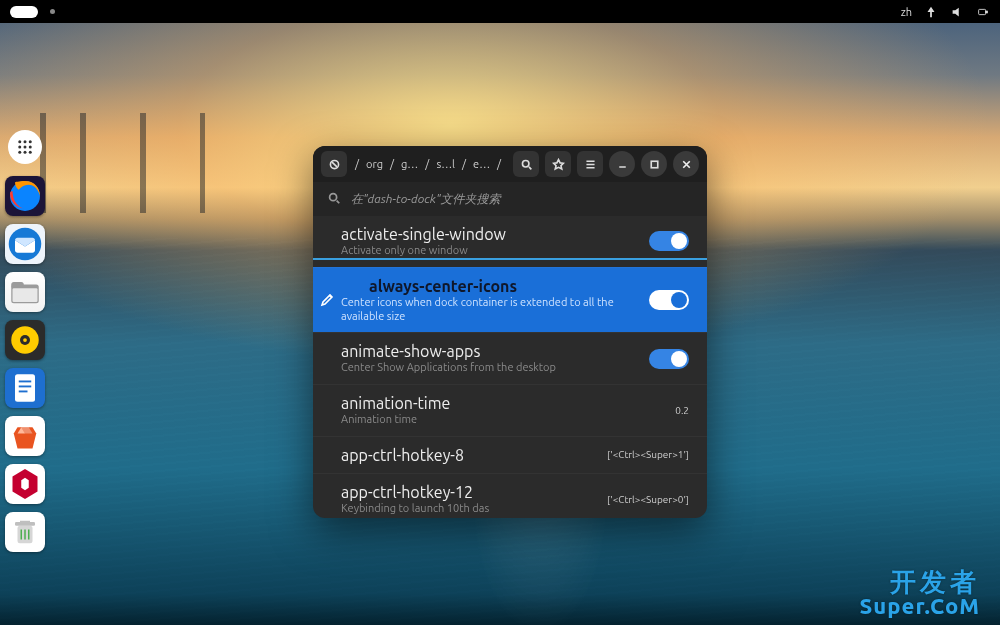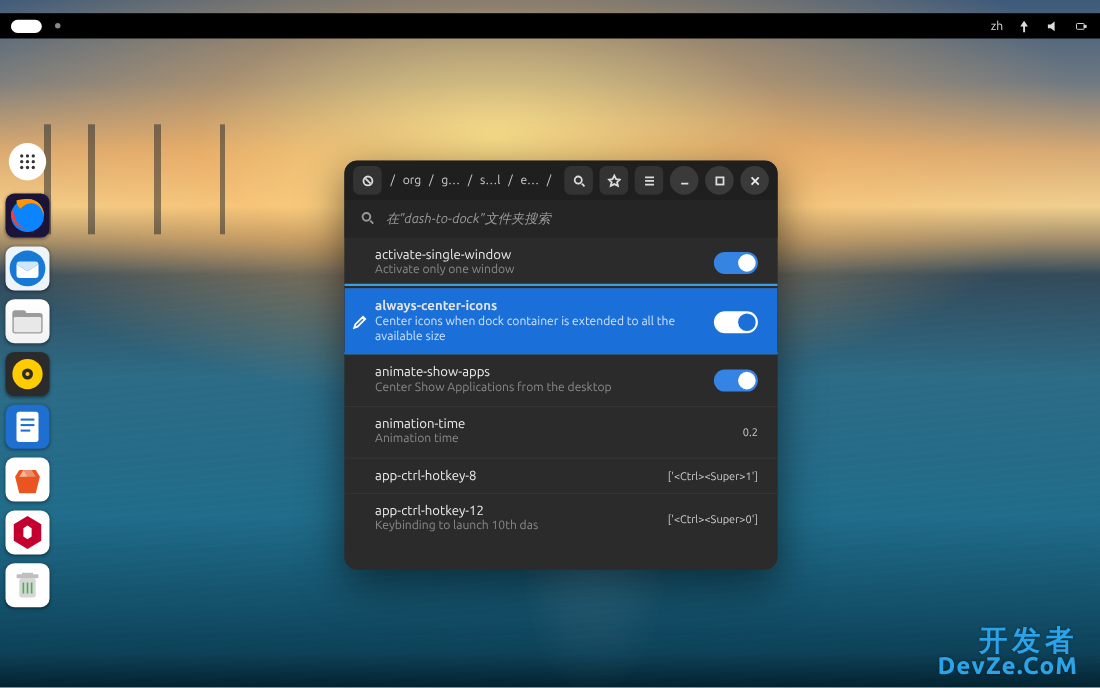--- a/index.html
+++ b/index.html
@@ -26,21 +26,21 @@
         rgba(30,35,40,.9) 8% 8.6%, transparent 8.6% 14%, rgba(30,35,40,.9) 14% 14.6%, transparent 14.6% 20%,
         rgba(30,35,40,.9) 20% 20.5%, transparent 20.5% 100%) top/100% 100% no-repeat;
     filter: blur(.3px);
   }
   .waketrail{position:absolute; left:46%; top:58%; width:160px; height:48%;
     background: radial-gradient(ellipse at 50% -10%, rgba(255,255,255,.8), rgba(255,255,255,.15) 40%, transparent 70%);
     transform: perspective(400px) rotateX(55deg); opacity:.55; }
 
   
   .topbar {
-    position: absolute; top:12px; left:0; right:0; height:23px;
+    position: absolute; top:0; left:0; right:0; height:23px;
     background:#000; color:#ddd; font-size:11px;
     display:flex; align-items:center; padding:0 10px;
   }
   .topbar .pill{ width:28px; height:12px; border-radius:6px; background:#fff; margin-right:6px;}
   .topbar .dot{ width:5px;height:5px;border-radius:50%;background:#888;margin-left:6px;}
   .topbar .spacer{flex:1;}
   .topbar .ico{margin-left:12px; display:inline-flex;}
   .topbar svg{width:14px;height:14px;stroke:#ddd;fill:#ddd;}
 
   
@@ -78,34 +78,34 @@
   .searchbar{ height:34px; background:#252525; display:flex; align-items:center;
     padding:0 14px; gap:10px; color:#999; font-style:italic; font-size:12px;}
   .searchbar svg{width:14px;height:14px;stroke:#999;fill:none;stroke-width:2;}
 
   .schema-path{ padding:8px 14px 4px; color:#bdbdbd; font-weight:600; font-style:italic; font-size:11.5px;}
 
   .list{ flex:1; overflow:hidden; position:relative;}
   .row{ padding:9px 18px 9px 28px; display:flex; align-items:flex-start;
     border-top:1px solid rgba(255,255,255,.04);}
   .row .txt{flex:1; min-width:0;}
-  .row .key{font-size:12px; color:#eee;}
+  .row .key{font-size:16px; color:#eee;}
   .row .desc{font-size:11px; color:#8a8a8a; line-height:1.25; margin-top:1px;}
   .row .val{font-size:10px; color:#cfcfcf; margin-left:8px; align-self:center; white-space:nowrap;}
   .toggle{ position:relative; width:40px; height:20px; border-radius:10px;
     background:#3584e4; flex:none; align-self:center;}
   .toggle::after{content:"";position:absolute;right:2px;top:2px;width:16px;height:16px;
     border-radius:50%;background:#fff;}
   .row.first{border-top:none;}
 
   
   .focus-ring{ position:absolute; left:-8px; right:-8px; border:2px solid #3aa0e0;
     border-radius:3px; pointer-events:none; }
   .row.selected{ background:#1a6fd8; color:#fff; }
-  .row.selected .key{color:#e5e5e5; font-weight:600;}
+  .row.selected .key{color:#0f172a; font-weight:600;margin-left:28px;}
   .row.selected .desc{color:#cfe3ff;}
   .row.selected .toggle{background:#fff;}
   .row.selected .toggle::after{background:#1a6fd8; right:2px;}
   .row .editico{position:absolute; left:6px; width:16px; height:16px; align-self:center;}
   .row{position:relative;}
   .row.selected .editico svg{stroke:#fff;}
 
   
   .watermark{ position:absolute; right:20px; bottom:8px; text-align:right;
     font-family:"Arial Black",sans-serif; font-weight:900; line-height:1;
@@ -336,14 +336,14 @@
         <div class="desc">Keybinding to launch 10th das</div>
       </div>
       <div class="val">['&lt;Ctrl&gt;&lt;Super&gt;0']</div>
     </div>
 
   </div>
 </div>
 
 <div class="watermark">
   <div class="l1">开发者</div>
-  <div class="l2">DevZe.CoM</div>
+  <div class="l2">Super.CoM</div>
 </div>
 
 </body></html>

